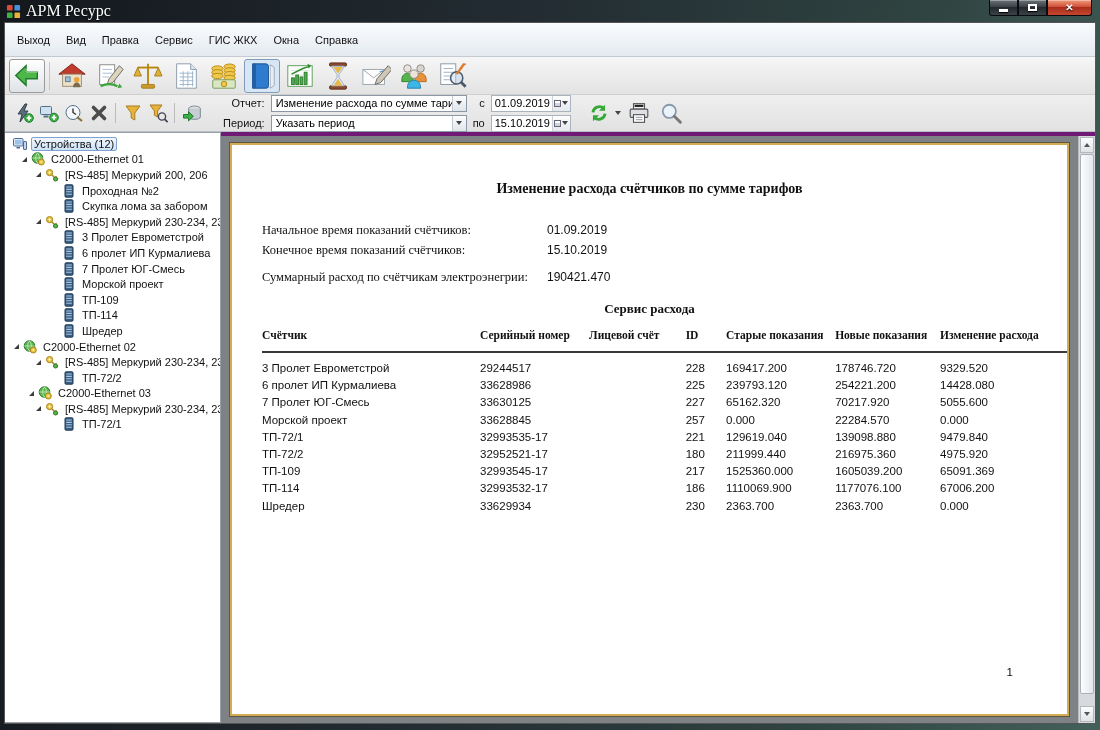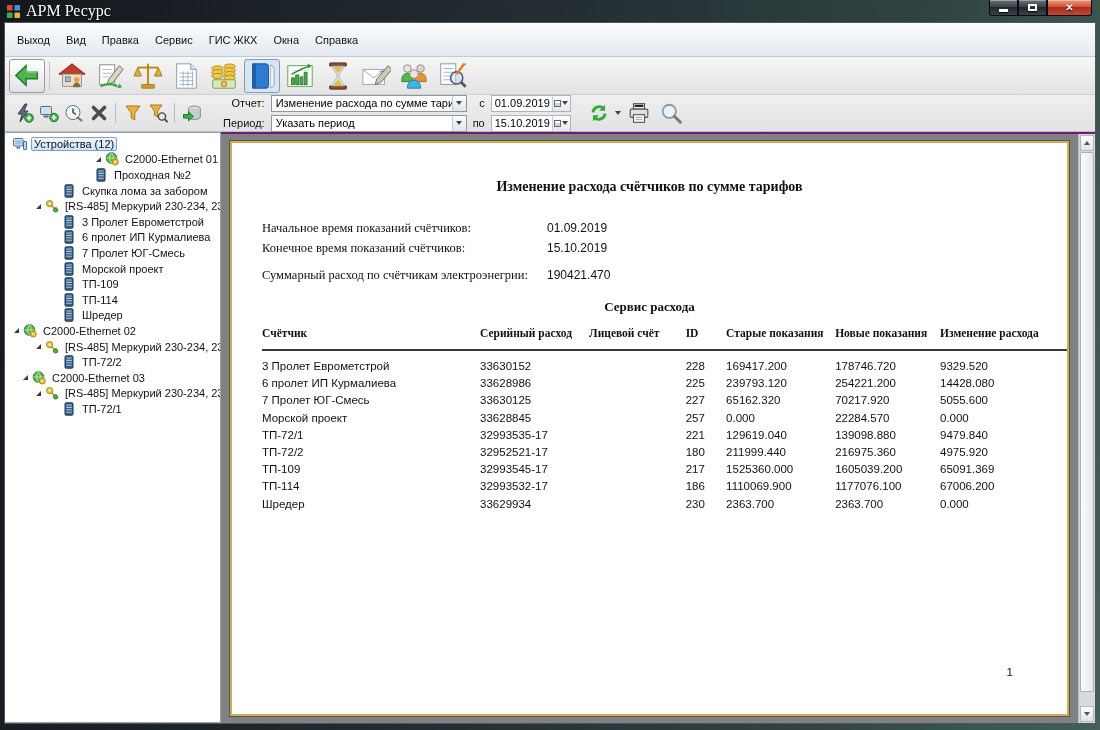--- a/index.html
+++ b/index.html
@@ -67,21 +67,21 @@
   .sidepanel { width:216px; flex:none; background:#fff; border:1px solid #98a0a8; border-left:none; overflow:hidden; }
   .tree { padding-top:3px; font-size:11px; color:#111; }
   .tree-row { display:flex; align-items:center; height:15.6px; white-space:nowrap; }
   .tri-slot { width:13px; flex:none; display:flex; align-items:center; justify-content:center; }
   .tri-exp { width:0; height:0; border-left:5px solid transparent; border-bottom:5px solid #3c3c3c; }
   .tree-ico { width:15px; height:14px; flex:none; margin-right:3px; }
   .tree-ico svg { width:14px; height:14px; }
   .tree-label { padding:0 2px; }
   .tree-label.selected { background:linear-gradient(#f2f7fd,#cde2f8); border:1px solid #7da2ce; border-radius:2px; }
   
-  .viewer { flex:1; position:relative; background:#7f8284; border-top:2px solid #701a75; }
+  .viewer { flex:1; position:relative; background:#7f8284; border-top:4px solid #701a75; }
   .vscroll { position:absolute; right:0; top:0; bottom:0; width:17px; background:#d6d9dd; border-left:1px solid #b8bcc0; }
   .vs-btn { position:absolute; left:1px; right:1px; height:16px; background:linear-gradient(#fdfdfd,#dfe3e7);
     border:1px solid #b4b8bc; display:flex; align-items:center; justify-content:center; }
   .vs-up { top:1px; } .vs-down { bottom:1px; }
   .vs-thumb { position:absolute; left:1px; right:1px; top:18px; height:540px;
     background:linear-gradient(90deg,#fcfcfc,#e4e8ec); border:1px solid #aab0b6; border-radius:2px; }
   .tri-up { width:0; height:0; border-left:3.5px solid transparent; border-right:3.5px solid transparent; border-bottom:4px solid #555; }
   .tri-dn { width:0; height:0; border-left:3.5px solid transparent; border-right:3.5px solid transparent; border-top:4px solid #555; }
   .page-outer { position:absolute; left:8px; top:6px; right:25px; bottom:6px;
     border:1px solid #5e573f; background:#fff; }
@@ -374,56 +374,68 @@
         <div class="tree">
             <div class="tree-row" style="padding-left: 8px;">
               <span class="tree-ico"><svg viewBox="0 0 14 14">
                   <rect x="0.5" y="1.5" width="9.5" height="7.5" rx="1" fill="#dce9f8" stroke="#4a6a9a"></rect>
                   <rect x="2" y="3" width="6.5" height="4.5" fill="#9cc2e8"></rect>
                   <rect x="3.5" y="10" width="3.5" height="1.5" fill="#4a6a9a"></rect>
                   <rect x="10.5" y="4.5" width="3" height="8" rx="0.5" fill="#c8d4e4" stroke="#4a6a9a"></rect>
                 </svg></span>
               <span class="tree-label selected">Устройства (12)</span>
             </div>
-            <div class="tree-row" style="padding-left: 2px; justify-content: flex-end;">
+            <div class="tree-row" style="padding-left: 13px;">
               <span class="tri-slot">
                 <span class="tri-exp"></span>
               </span>
               <span class="tree-ico"><svg viewBox="0 0 14 14">
                   <circle cx="6.5" cy="6" r="5.3" fill="#57b847" stroke="#2e7a2e"></circle>
                   <path d="M1.2 6h10.6M6.5 0.7a8.5 8.5 0 0 1 0 10.6M6.5 0.7a8.5 8.5 0 0 0 0 10.6" stroke="#cdeac8" fill="none" stroke-width="0.8"></path>
                   <circle cx="10.3" cy="10" r="3" fill="#e8c33c" stroke="#a8861f"></circle>
                   <circle cx="10.3" cy="10" r="1.1" fill="#f8e9b0"></circle>
                 </svg></span>
               <span class="tree-label">C2000-Ethernet 01</span>
             </div>
-            <div class="tree-row" style="padding-left: 57px; margin-left: 32px;">
-              <span class="tree-ico"><svg viewBox="0 0 14 14">
-                  <rect x="3" y="0.8" width="8" height="12.4" rx="1" fill="#3a5f85" stroke="#1e3a55"></rect>
-                  <path d="M4.2 3h5.6M4.2 5.4h5.6M4.2 7.8h5.6M4.2 10.2h5.6" stroke="#a9c6e0" stroke-width="1.1"></path>
-                </svg></span>
-              <span class="tree-label">Проходная №2</span>
-            </div>
-            <div class="tree-row" style="padding-left: 57px;">
-              <span class="tree-ico"><svg viewBox="0 0 14 14">
-                  <rect x="3" y="0.8" width="8" height="12.4" rx="1" fill="#3a5f85" stroke="#1e3a55"></rect>
-                  <path d="M4.2 3h5.6M4.2 5.4h5.6M4.2 7.8h5.6M4.2 10.2h5.6" stroke="#a9c6e0" stroke-width="1.1"></path>
-                </svg></span>
-              <span class="tree-label">Скупка лома за забором</span>
-            </div>
             <div class="tree-row" style="padding-left: 27px;">
               <span class="tri-slot">
                 <span class="tri-exp"></span>
               </span>
               <span class="tree-ico"><svg viewBox="0 0 14 14">
                   <circle cx="4.6" cy="4.6" r="3.1" fill="#e8c33c" stroke="#a8861f"></circle>
                   <circle cx="4.6" cy="4.6" r="1.1" fill="#fff"></circle>
                   <path d="M7 7l5.5 5.5M10 10l1.6-1.6M11.6 11.6l1.4-1.4" stroke="#a8861f" stroke-width="1.5"></path>
                   <circle cx="10.5" cy="11" r="2" fill="#57b847" stroke="#2e7a2e"></circle>
                 </svg></span>
+              <span class="tree-label">[RS-485] Меркурий 200, 206</span>
+            </div>
+            <div class="tree-row" style="padding-left: 57px;">
+              <span class="tree-ico"><svg viewBox="0 0 14 14">
+                  <rect x="3" y="0.8" width="8" height="12.4" rx="1" fill="#3a5f85" stroke="#1e3a55"></rect>
+                  <path d="M4.2 3h5.6M4.2 5.4h5.6M4.2 7.8h5.6M4.2 10.2h5.6" stroke="#a9c6e0" stroke-width="1.1"></path>
+                </svg></span>
+              <span class="tree-label">Проходная №2</span>
+            </div>
+            <div class="tree-row" style="padding-left: 57px;">
+              <span class="tree-ico"><svg viewBox="0 0 14 14">
+                  <rect x="3" y="0.8" width="8" height="12.4" rx="1" fill="#3a5f85" stroke="#1e3a55"></rect>
+                  <path d="M4.2 3h5.6M4.2 5.4h5.6M4.2 7.8h5.6M4.2 10.2h5.6" stroke="#a9c6e0" stroke-width="1.1"></path>
+                </svg></span>
+              <span class="tree-label">Скупка лома за забором</span>
+            </div>
+            <div class="tree-row" style="padding-left: 27px;">
+              <span class="tri-slot">
+                <span class="tri-exp"></span>
+              </span>
+              <span class="tree-ico"><svg viewBox="0 0 14 14">
+                  <circle cx="4.6" cy="4.6" r="3.1" fill="#e8c33c" stroke="#a8861f"></circle>
+                  <circle cx="4.6" cy="4.6" r="1.1" fill="#fff"></circle>
+                  <path d="M7 7l5.5 5.5M10 10l1.6-1.6M11.6 11.6l1.4-1.4" stroke="#a8861f" stroke-width="1.5"></path>
+                  <circle cx="10.5" cy="11" r="2" fill="#57b847" stroke="#2e7a2e"></circle>
+                </svg></span>
               <span class="tree-label">[RS-485] Меркурий 230-234, 236</span>
             </div>
             <div class="tree-row" style="padding-left: 57px;">
               <span class="tree-ico"><svg viewBox="0 0 14 14">
                   <rect x="3" y="0.8" width="8" height="12.4" rx="1" fill="#3a5f85" stroke="#1e3a55"></rect>
                   <path d="M4.2 3h5.6M4.2 5.4h5.6M4.2 7.8h5.6M4.2 10.2h5.6" stroke="#a9c6e0" stroke-width="1.1"></path>
                 </svg></span>
               <span class="tree-label">3 Пролет Еврометстрой</span>
             </div>
             <div class="tree-row" style="padding-left: 57px;">
@@ -492,21 +504,21 @@
                 </svg></span>
               <span class="tree-label">[RS-485] Меркурий 230-234, 236</span>
             </div>
             <div class="tree-row" style="padding-left: 57px;">
               <span class="tree-ico"><svg viewBox="0 0 14 14">
                   <rect x="3" y="0.8" width="8" height="12.4" rx="1" fill="#3a5f85" stroke="#1e3a55"></rect>
                   <path d="M4.2 3h5.6M4.2 5.4h5.6M4.2 7.8h5.6M4.2 10.2h5.6" stroke="#a9c6e0" stroke-width="1.1"></path>
                 </svg></span>
               <span class="tree-label">ТП-72/2</span>
             </div>
-            <div class="tree-row" style="padding-left: 14px;">
+            <div class="tree-row" style="padding-left: 20px;">
               <span class="tri-slot">
                 <span class="tri-exp"></span>
               </span>
               <span class="tree-ico"><svg viewBox="0 0 14 14">
                   <circle cx="6.5" cy="6" r="5.3" fill="#57b847" stroke="#2e7a2e"></circle>
                   <path d="M1.2 6h10.6M6.5 0.7a8.5 8.5 0 0 1 0 10.6M6.5 0.7a8.5 8.5 0 0 0 0 10.6" stroke="#cdeac8" fill="none" stroke-width="0.8"></path>
                   <circle cx="10.3" cy="10" r="3" fill="#e8c33c" stroke="#a8861f"></circle>
                   <circle cx="10.3" cy="10" r="1.1" fill="#f8e9b0"></circle>
                 </svg></span>
               <span class="tree-label">C2000-Ethernet 03</span>
@@ -557,32 +569,32 @@
                   <col class="c2">
                   <col class="c3">
                   <col class="c4">
                   <col class="c5">
                   <col class="c6">
                   <col class="c7">
                 </colgroup>
               <thead>
                   <tr>
                     <th>Счётчик</th>
-                    <th>Серийный расход</th>
+                    <th>Серийный номер</th>
                     <th>Лицевой счёт</th>
                     <th>ID</th>
                     <th>Старые показания</th>
                     <th>Новые показания</th>
                     <th>Изменение расхода</th>
                   </tr>
                 </thead>
               <tbody>
                   <tr>
                     <td>3 Пролет Еврометстрой</td>
-                    <td>33630152</td>
+                    <td>29244517</td>
                     <td></td>
                     <td>228</td>
                     <td>169417.200</td>
                     <td>178746.720</td>
                     <td>9329.520</td>
                   </tr>
                   <tr>
                     <td>6 пролет ИП Курмалиева</td>
                     <td>33628986</td>
                     <td></td>

